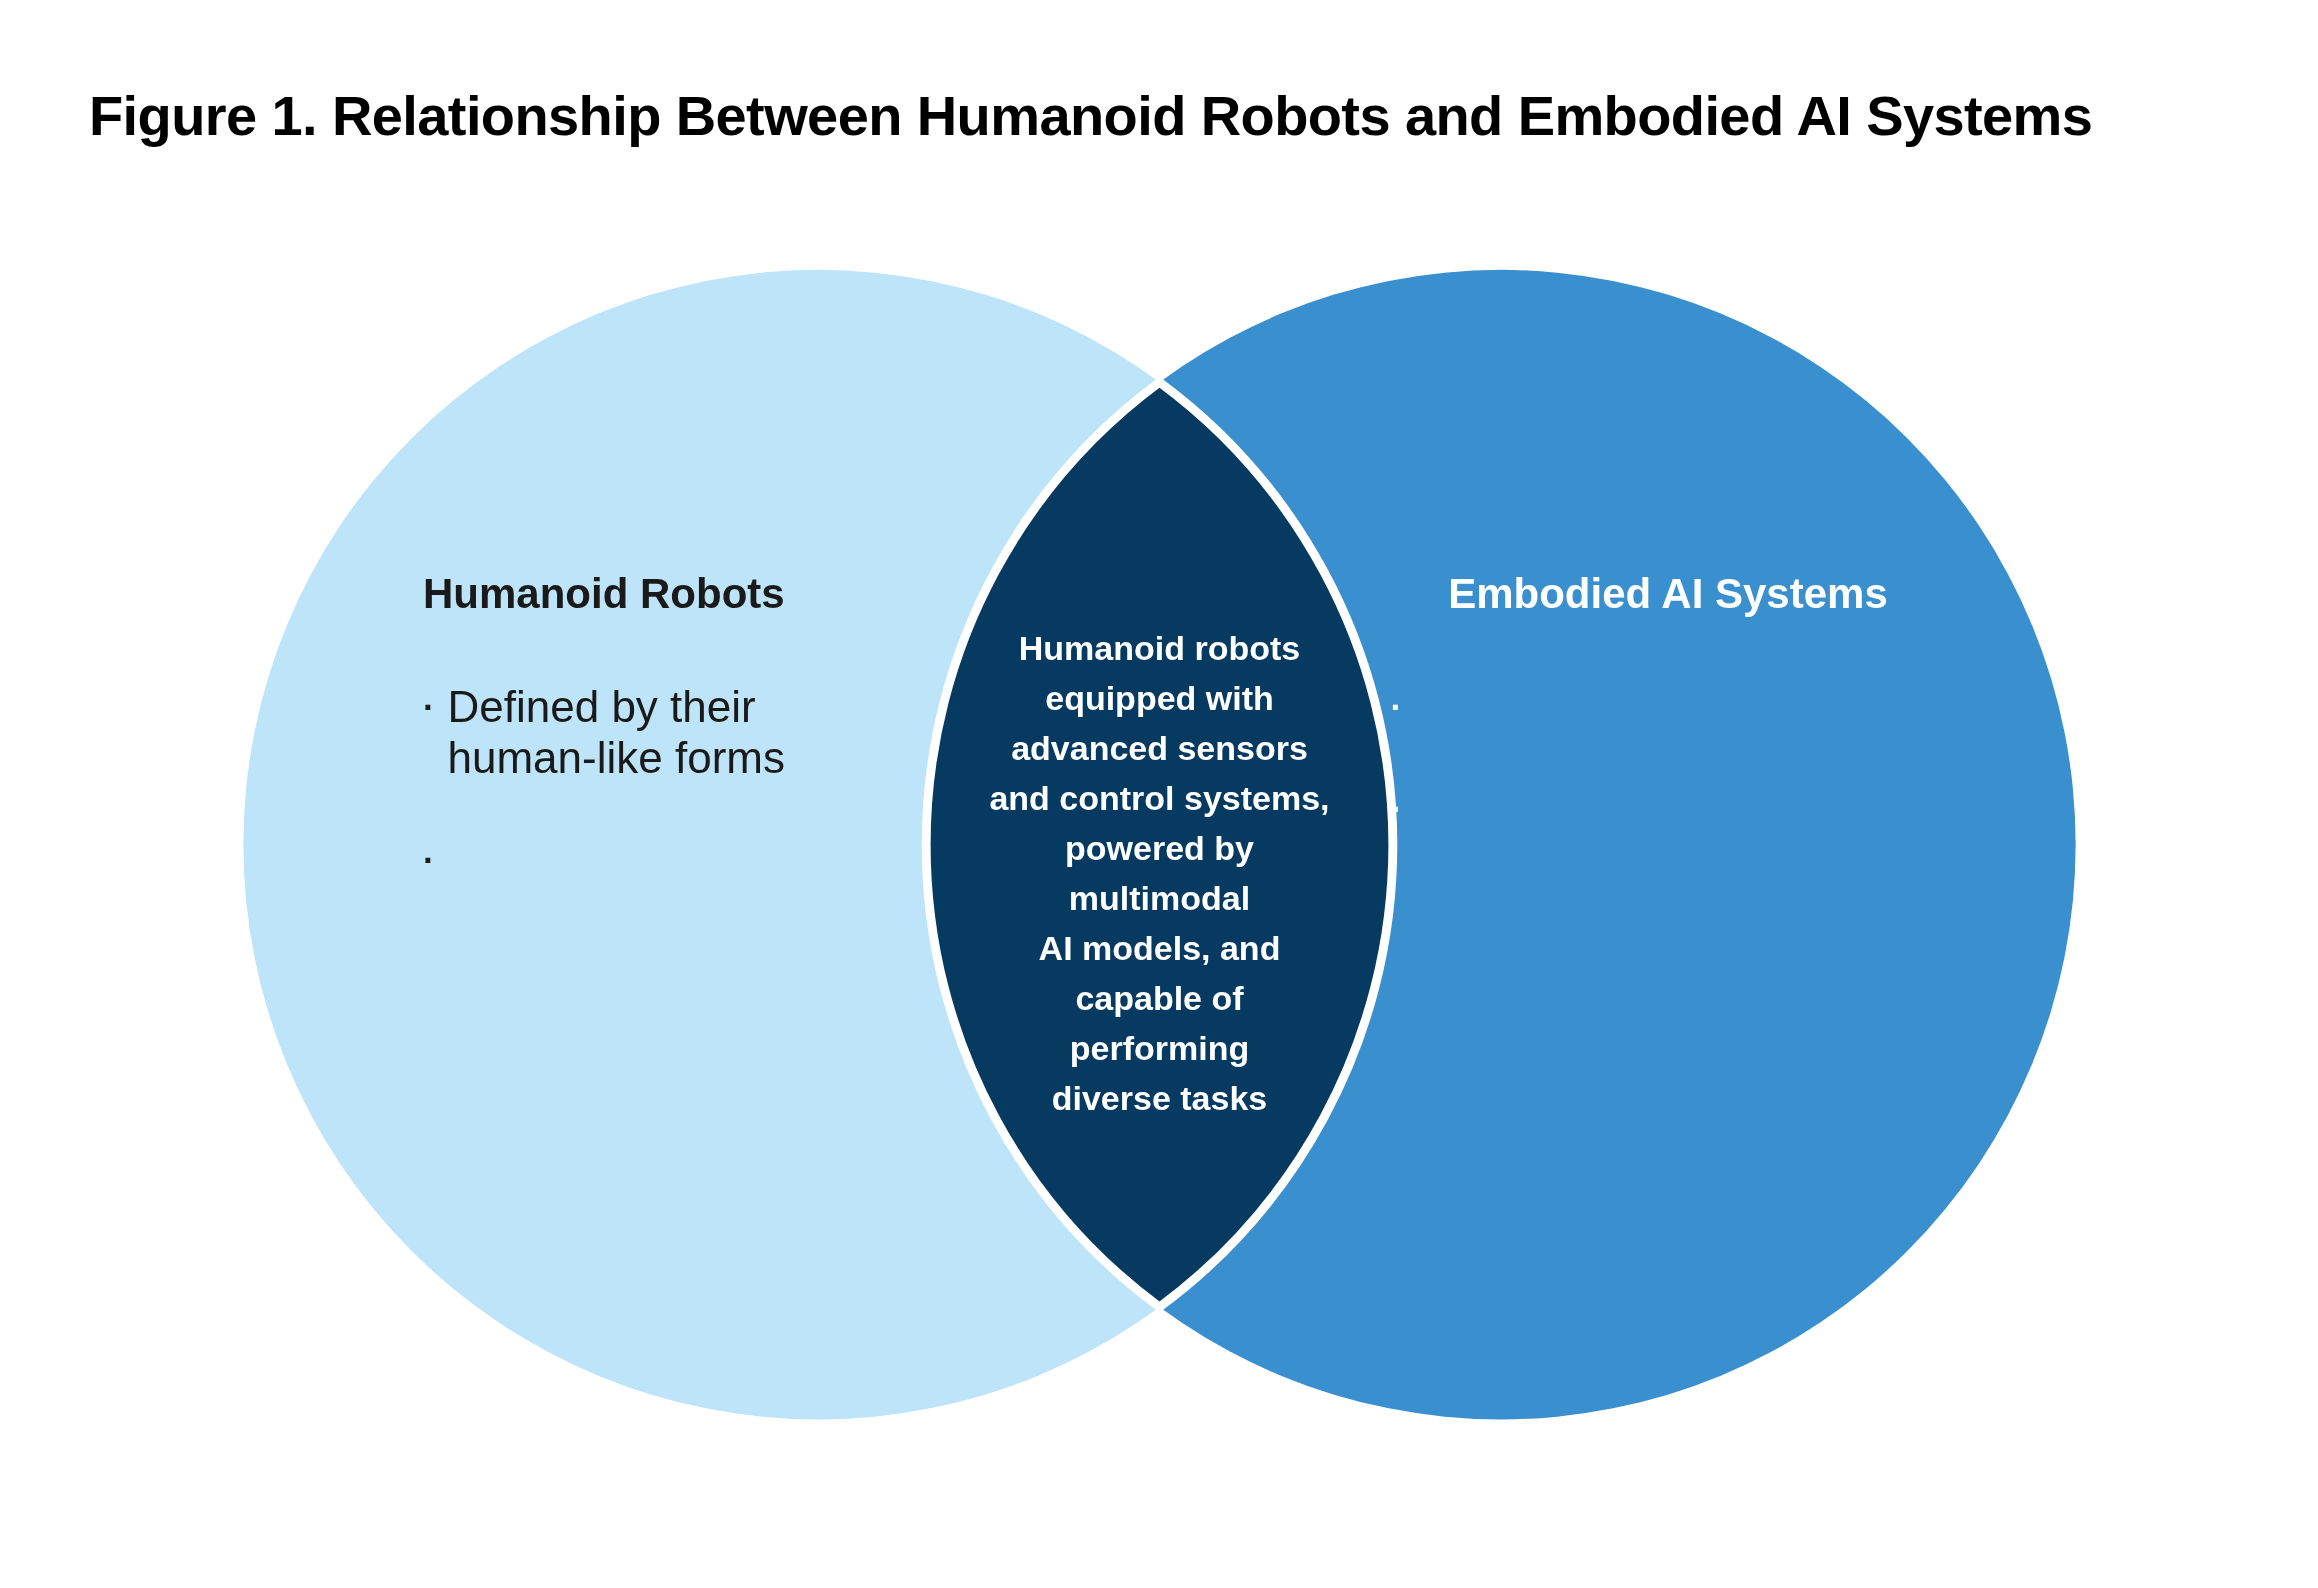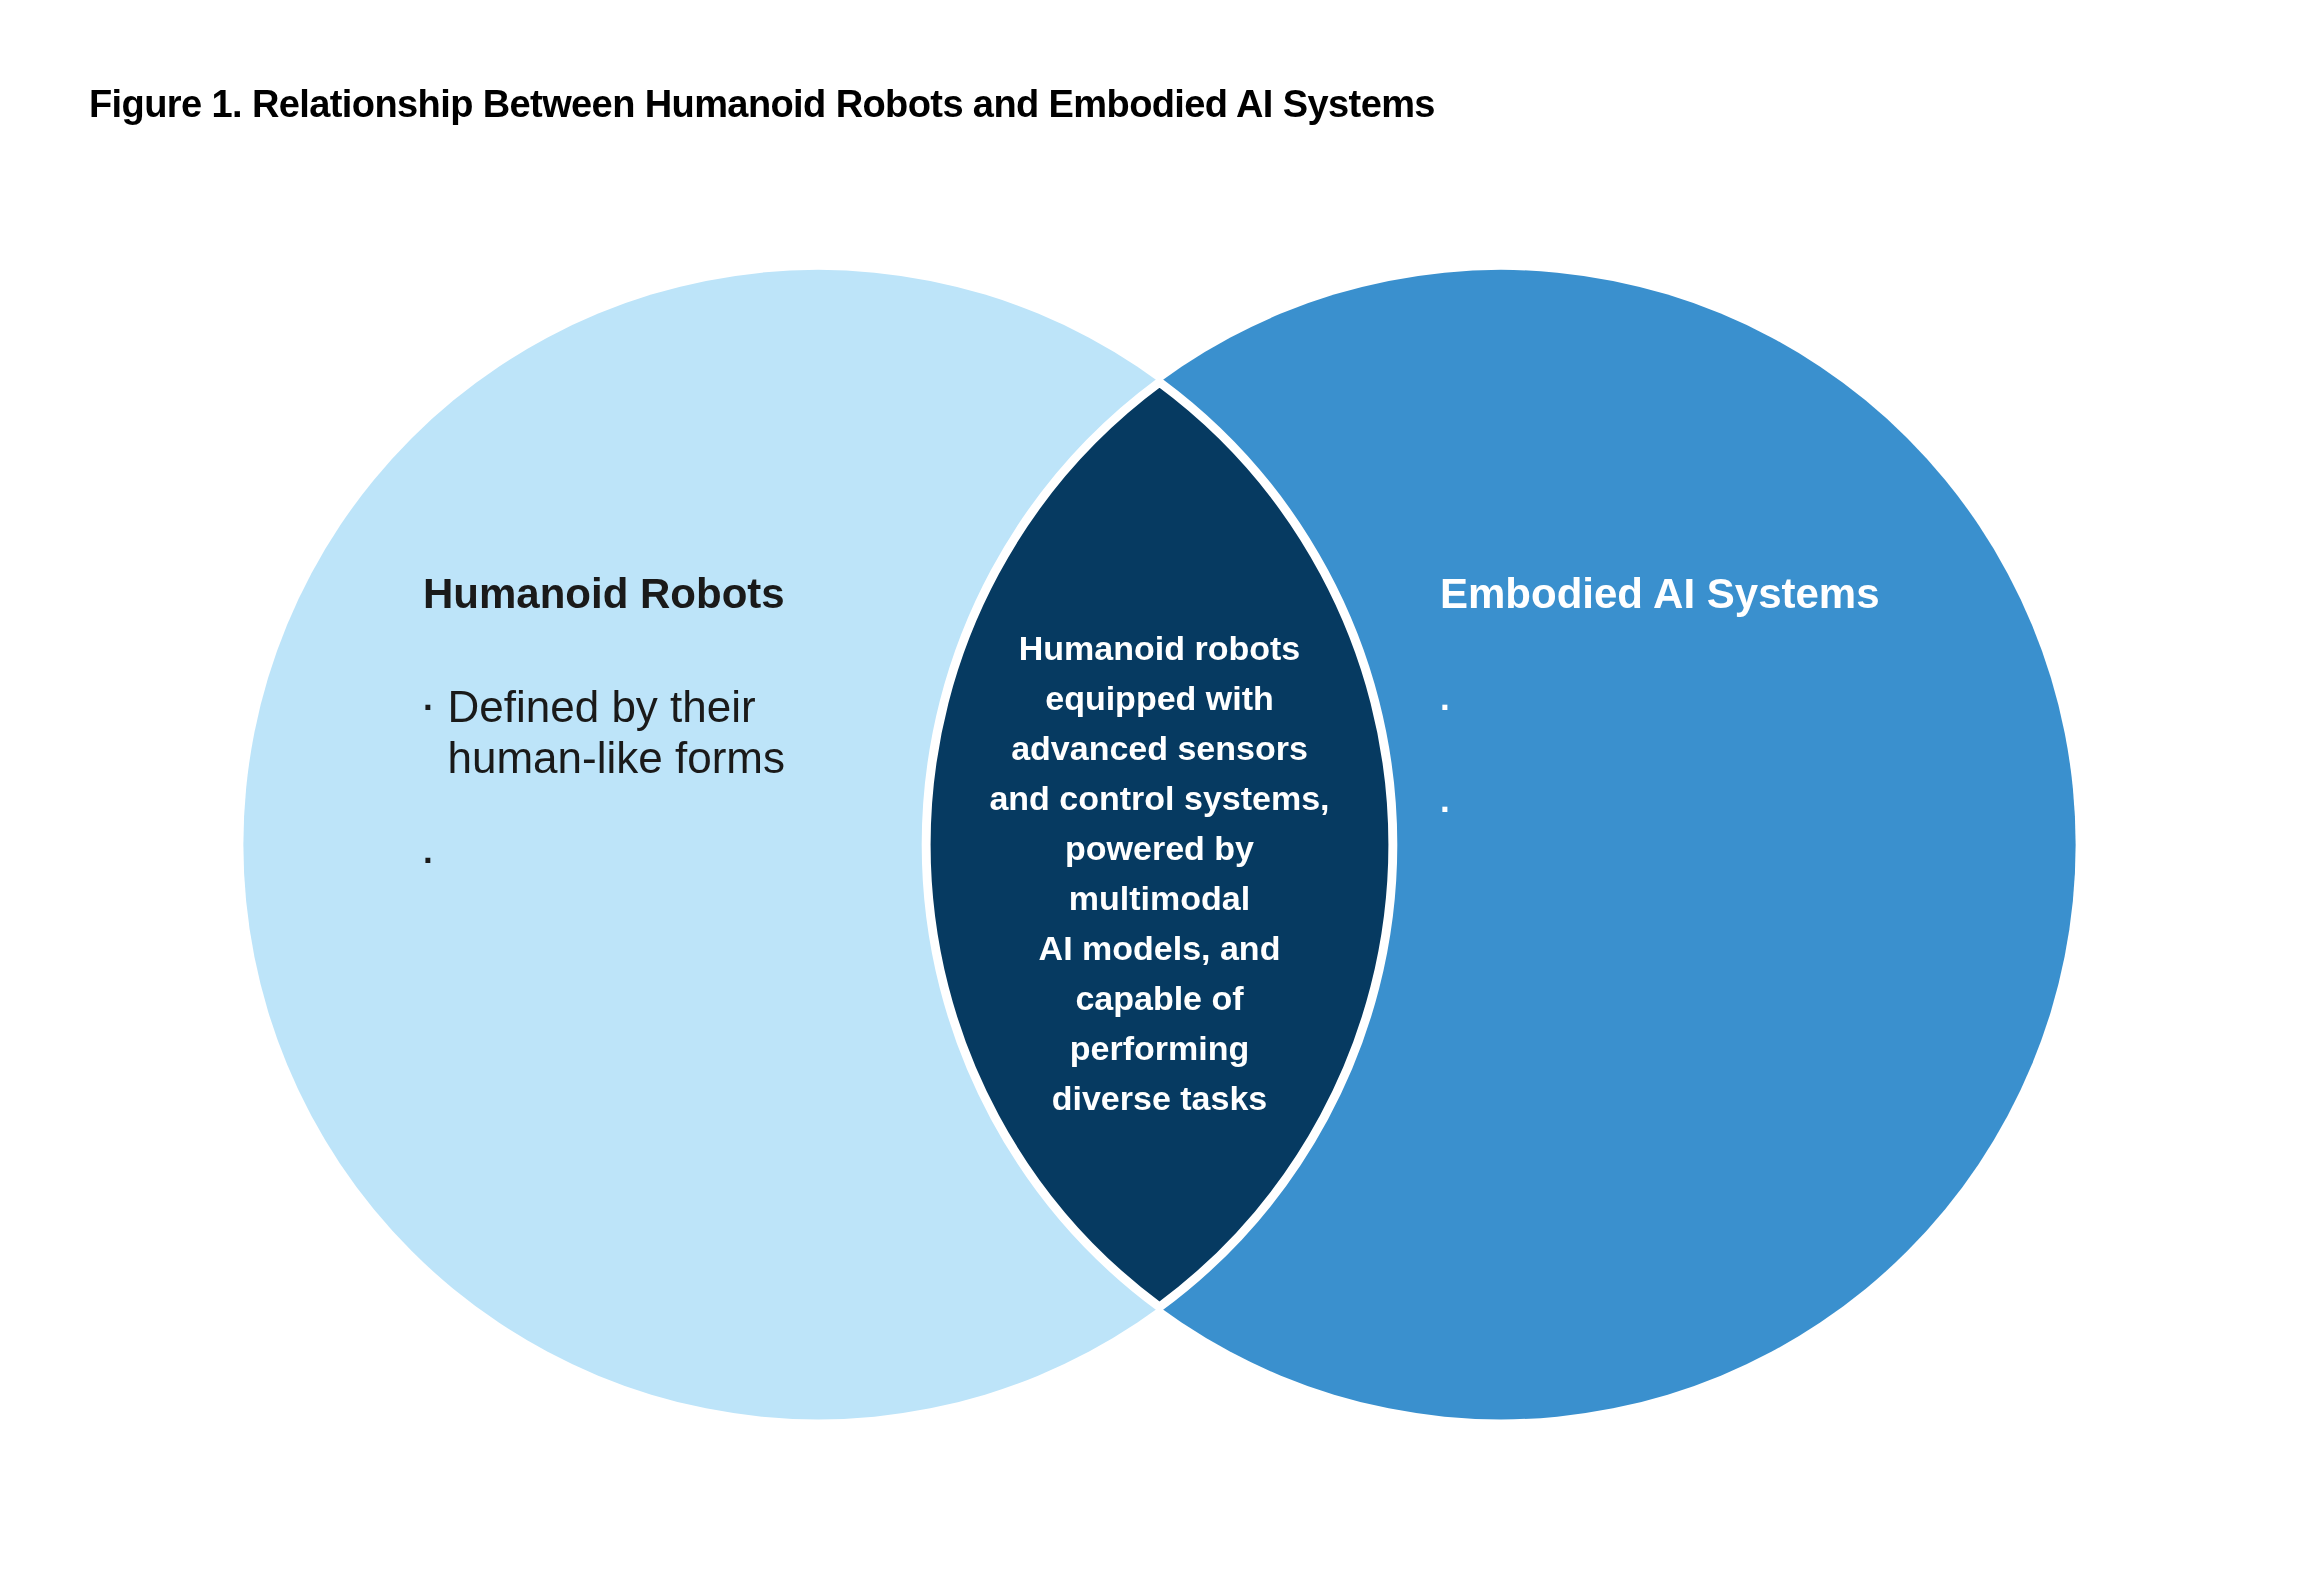--- a/index.html
+++ b/index.html
@@ -13,21 +13,21 @@
     height: 1588px;
     background: #ffffff;
     overflow: hidden;
     font-family: "Liberation Sans", "DejaVu Sans", sans-serif;
   }
   .figure-title {
     position: absolute;
     left: 89px;
     top: 82px;
     margin: 0;
-    font-size: 38px;
+    font-size: 56px;
     line-height: 1.2;
     font-weight: 700;
     color: #000000;
     letter-spacing: -0.6px;
     white-space: nowrap;
   }
   .venn-svg {
     position: absolute;
     left: 0;
     top: 0;
@@ -43,24 +43,25 @@
     line-height: 1.2;
     font-weight: 700;
   }
   .left-label {
     left: 423px;
     top: 569px;
     width: 479px;
     color: #1a1a1a;
   }
   .right-label {
-    left: 1440px;
+    left: 1384px;
     top: 569px;
     width: 568px;
     color: #ffffff;
+    text-align: center;
   }
   .bullet {
     display: flex;
     align-items: flex-start;
   }
   .bullet + .bullet {
     margin-top: 51px;
   }
   .bullet .dot {
     flex: 0 0 24.5px;

